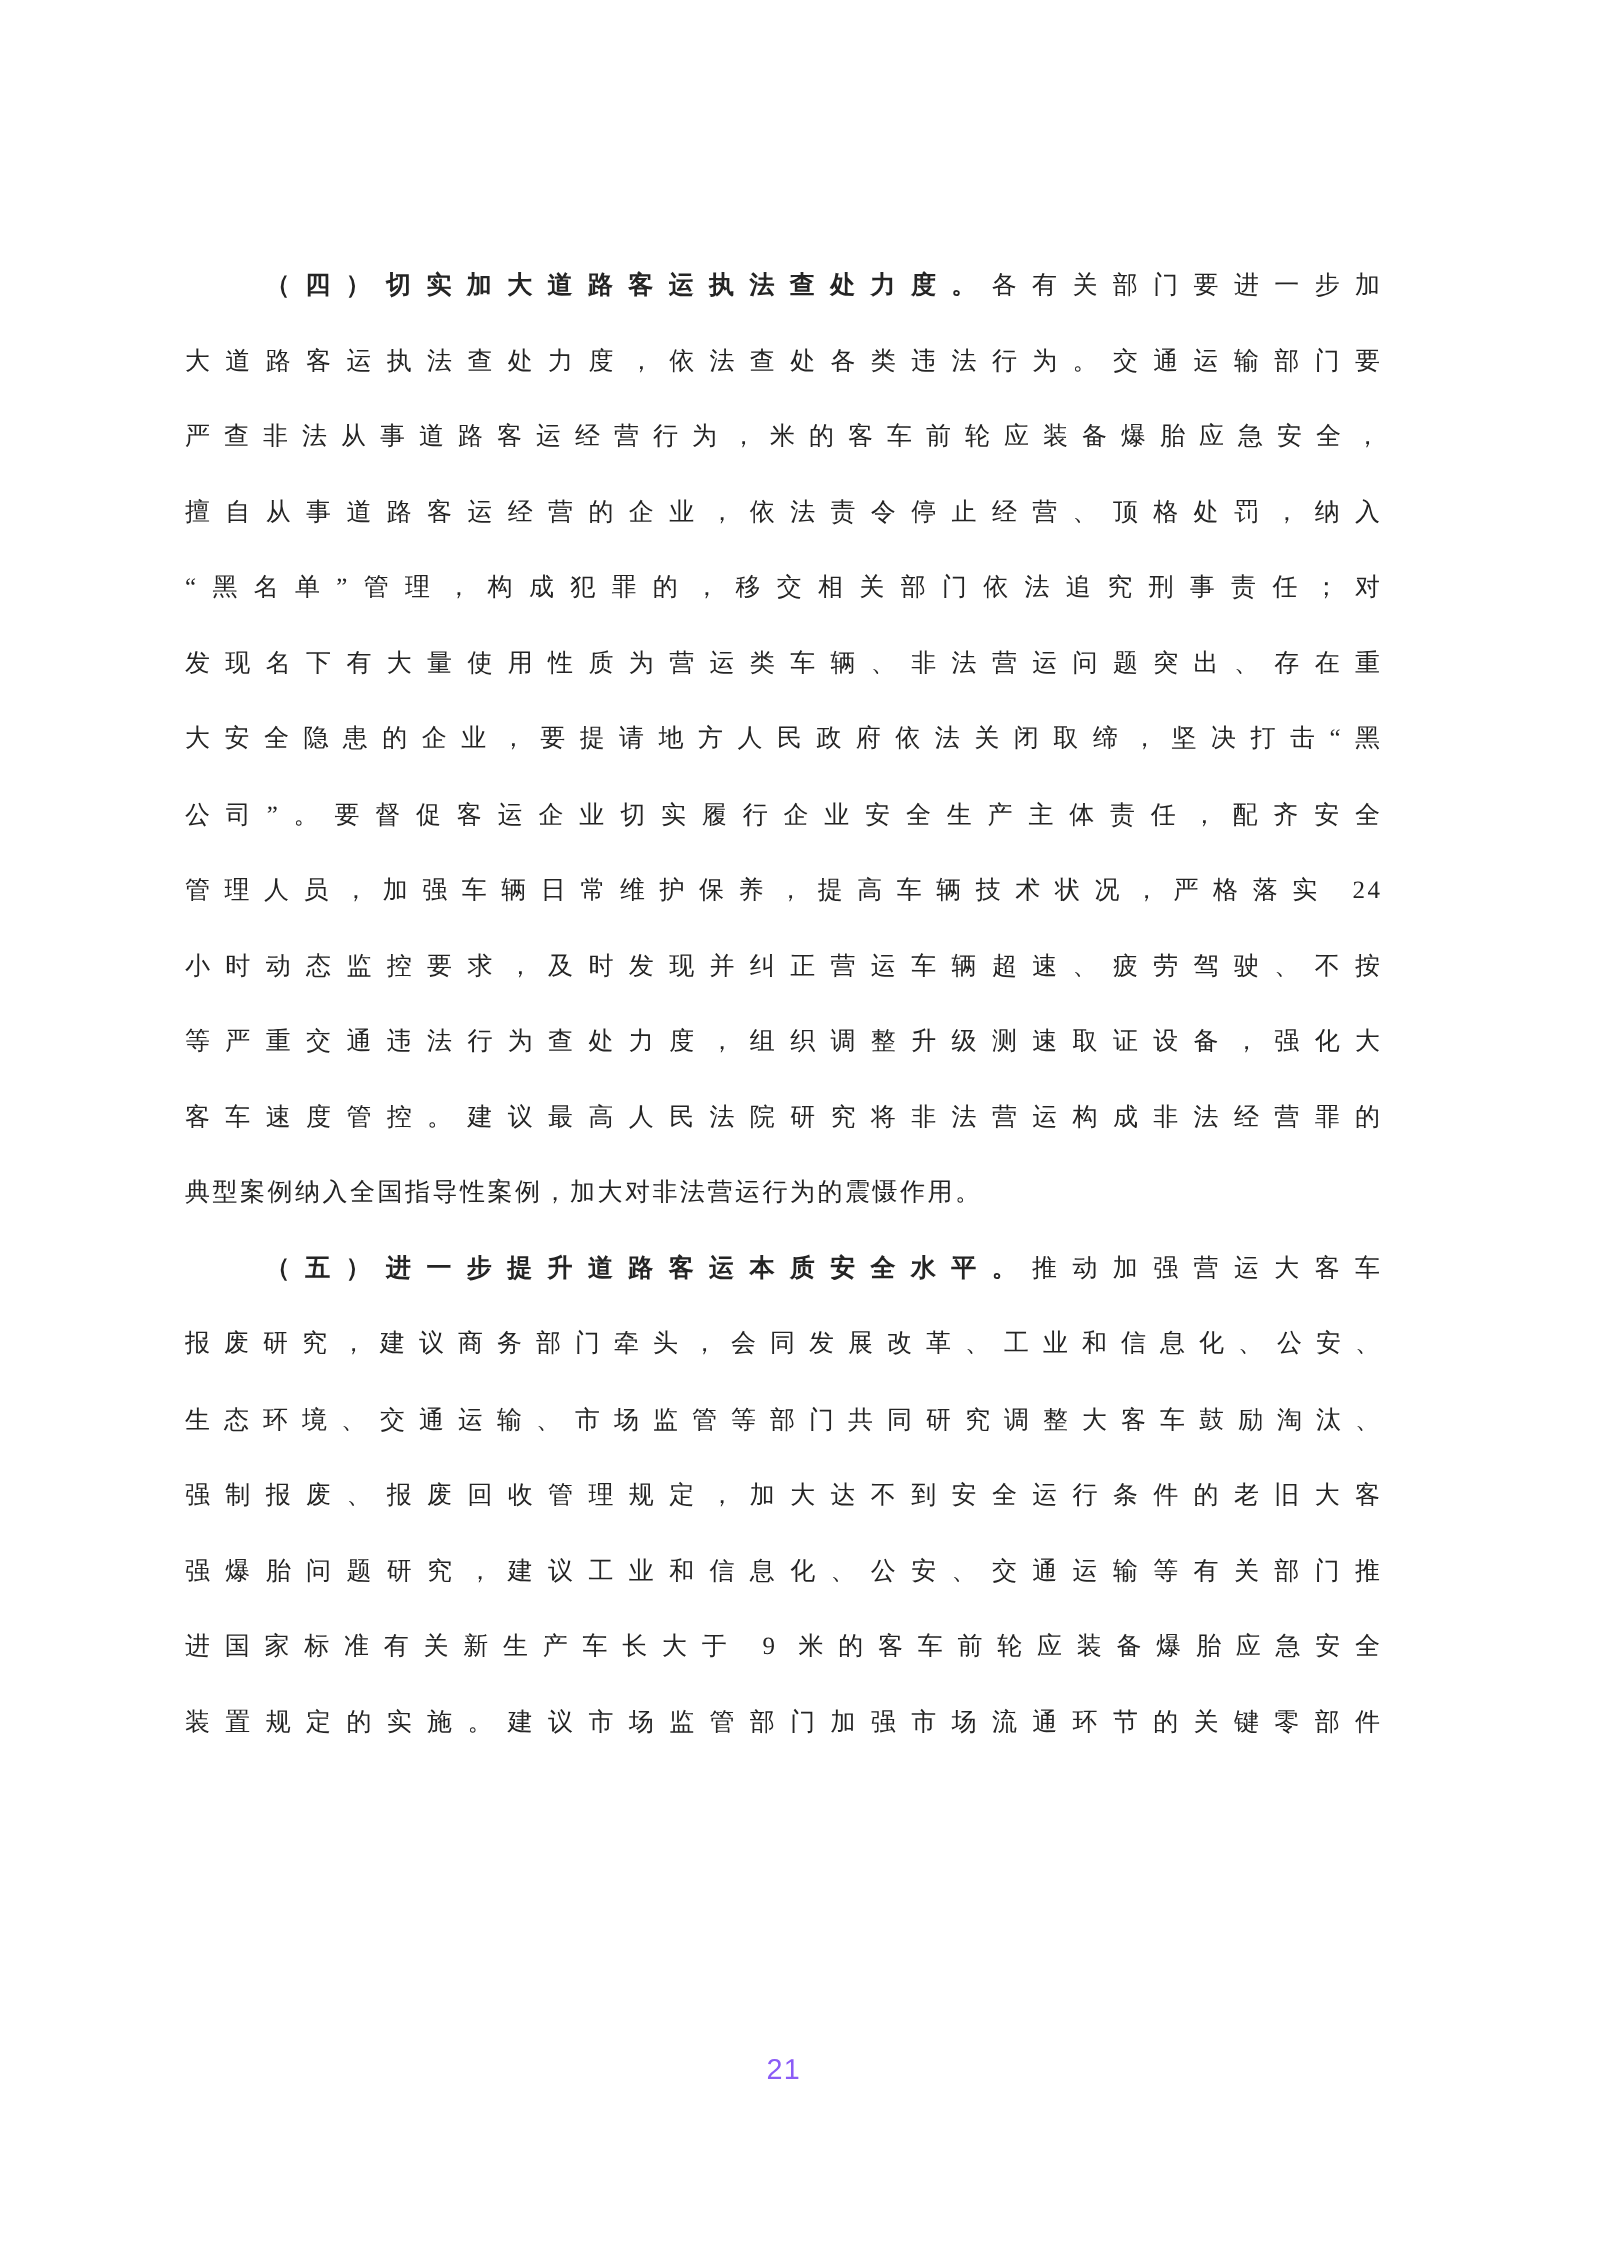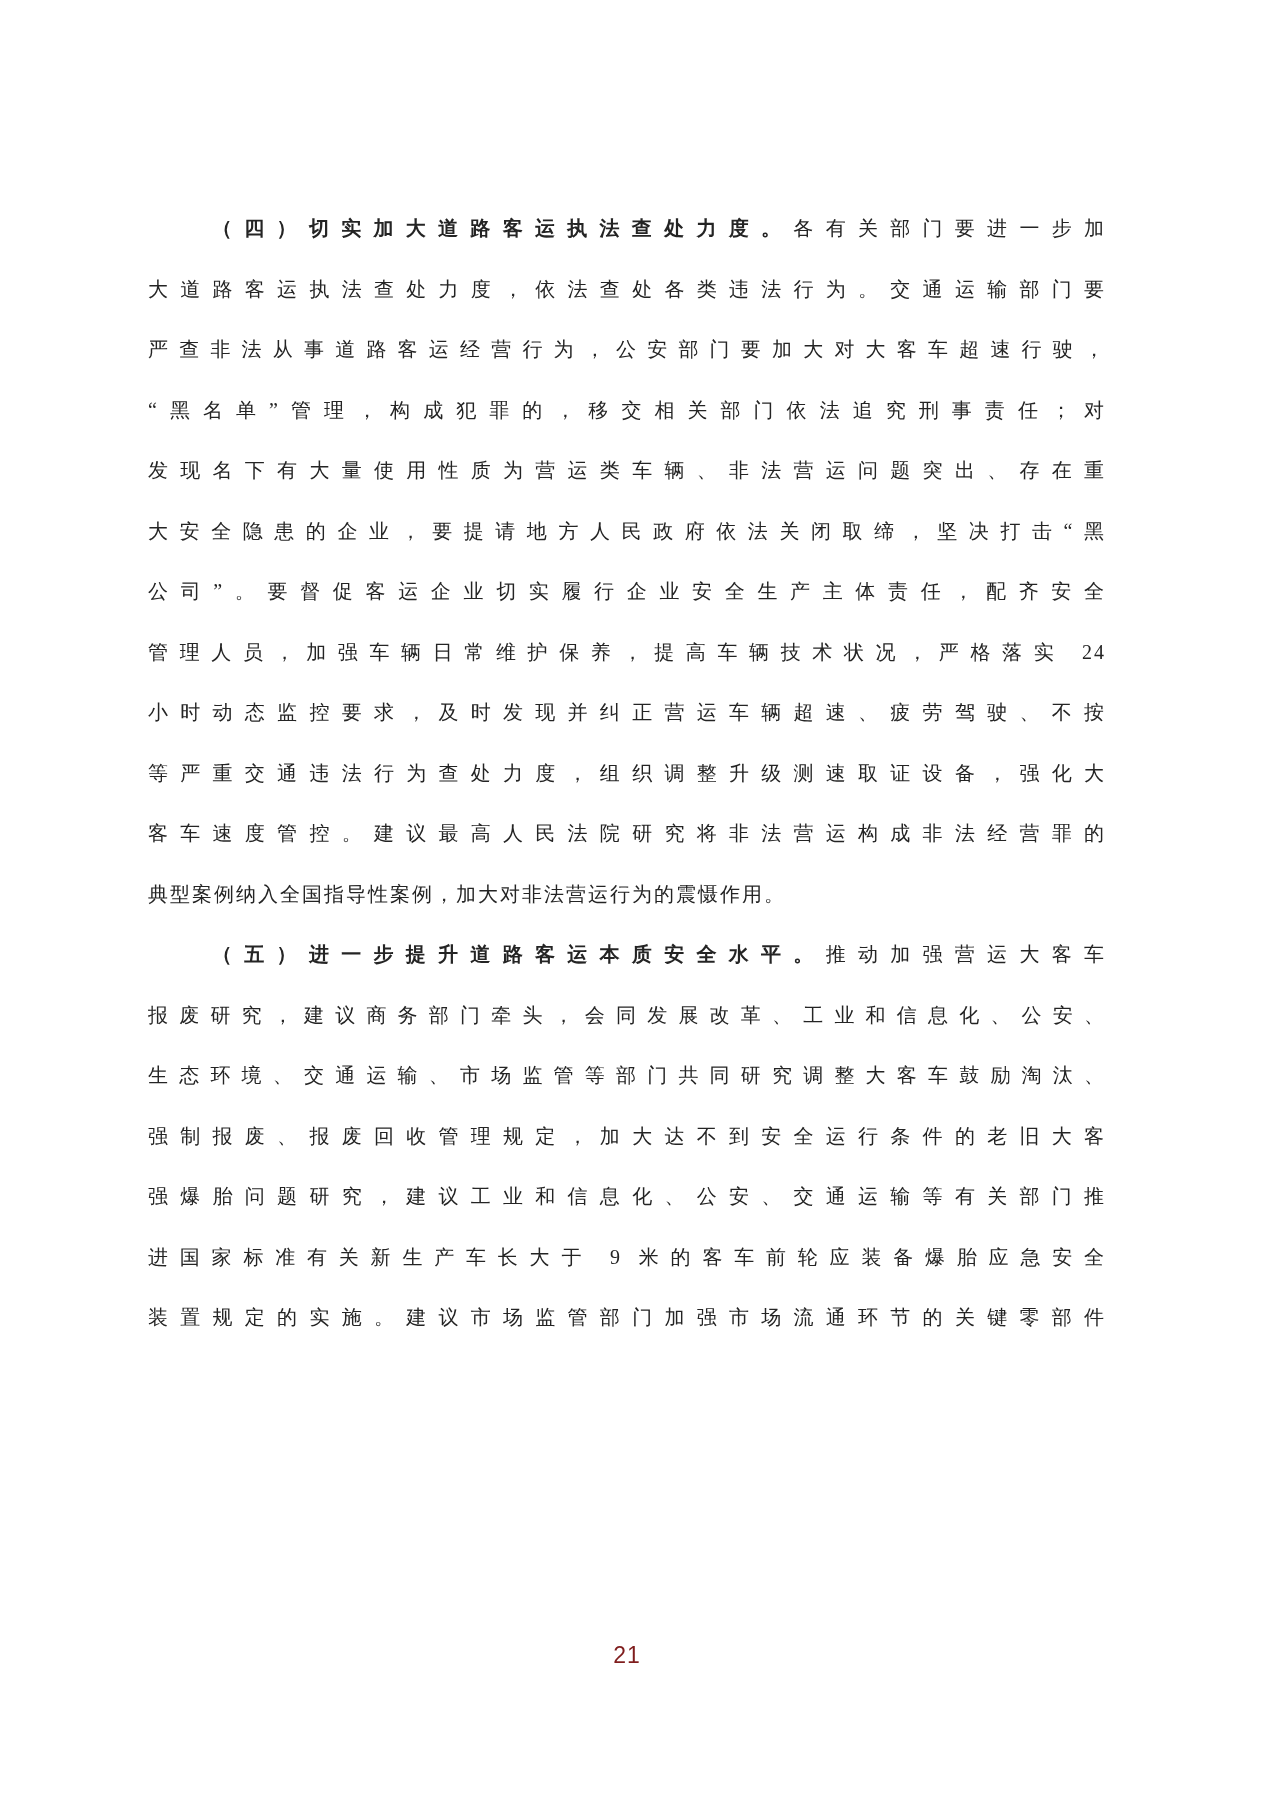--- a/index.html
+++ b/index.html
@@ -46,33 +46,34 @@
     font-weight: bold;
   }
   .page-number {
     position: absolute;
     left: 148px;
     width: 958px;
     top: 1642px;
     text-align: center;
     font-size: 23px;
     letter-spacing: 1px;
-    color: #7f1d1d;
+    color: #8b5cf6;
     font-family: "Liberation Sans", "DejaVu Sans", sans-serif;
   }
 </style>
 </head>
 <body>
 
 <div class="doc-page">
   <div class="text-block">
 
     <div class="line indent"><span class="lead">（四）切实加大道路客运执法查处力度。</span><span>各有关部门要进一步加</span></div>
     <div class="line">大道路客运执法查处力度，依法查处各类违法行为。交通运输部门要</div>
-    <div class="line">严查非法从事道路客运经营行为，公安部门要加大对大客车超速行驶，</div>
+    <div class="line">严查非法从事道路客运经营行为，米的客车前轮应装备爆胎应急安全，</div>
+    <div class="line">擅自从事道路客运经营的企业，依法责令停止经营、顶格处罚，纳入</div>
     <div class="line">“黑名单”管理，构成犯罪的，移交相关部门依法追究刑事责任；对</div>
     <div class="line">发现名下有大量使用性质为营运类车辆、非法营运问题突出、存在重</div>
     <div class="line">大安全隐患的企业，要提请地方人民政府依法关闭取缔，坚决打击“黑</div>
     <div class="line">公司”。要督促客运企业切实履行企业安全生产主体责任，配齐安全</div>
     <div class="line">管理人员，加强车辆日常维护保养，提高车辆技术状况，严格落实 24</div>
     <div class="line">小时动态监控要求，及时发现并纠正营运车辆超速、疲劳驾驶、不按</div>
     <div class="line">等严重交通违法行为查处力度，组织调整升级测速取证设备，强化大</div>
     <div class="line">客车速度管控。建议最高人民法院研究将非法营运构成非法经营罪的</div>
     <div class="line last">典型案例纳入全国指导性案例，加大对非法营运行为的震慑作用。</div>
 

